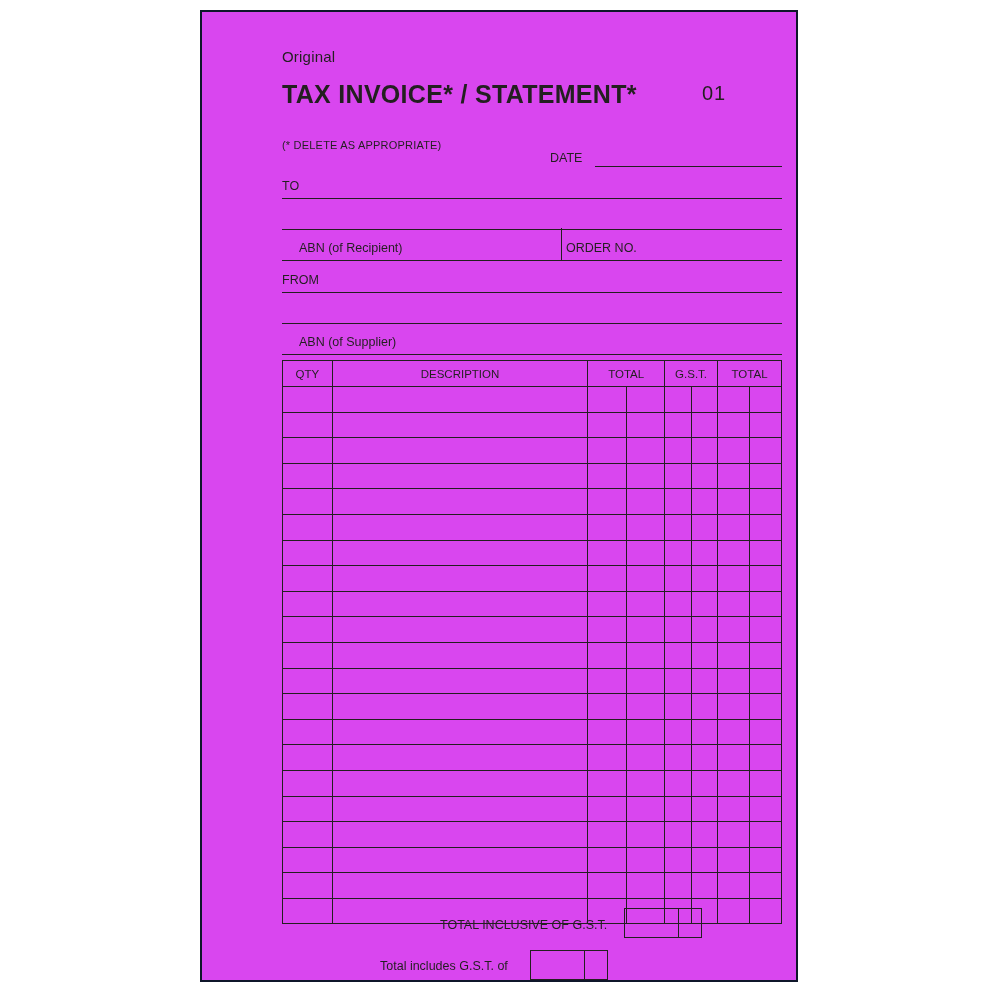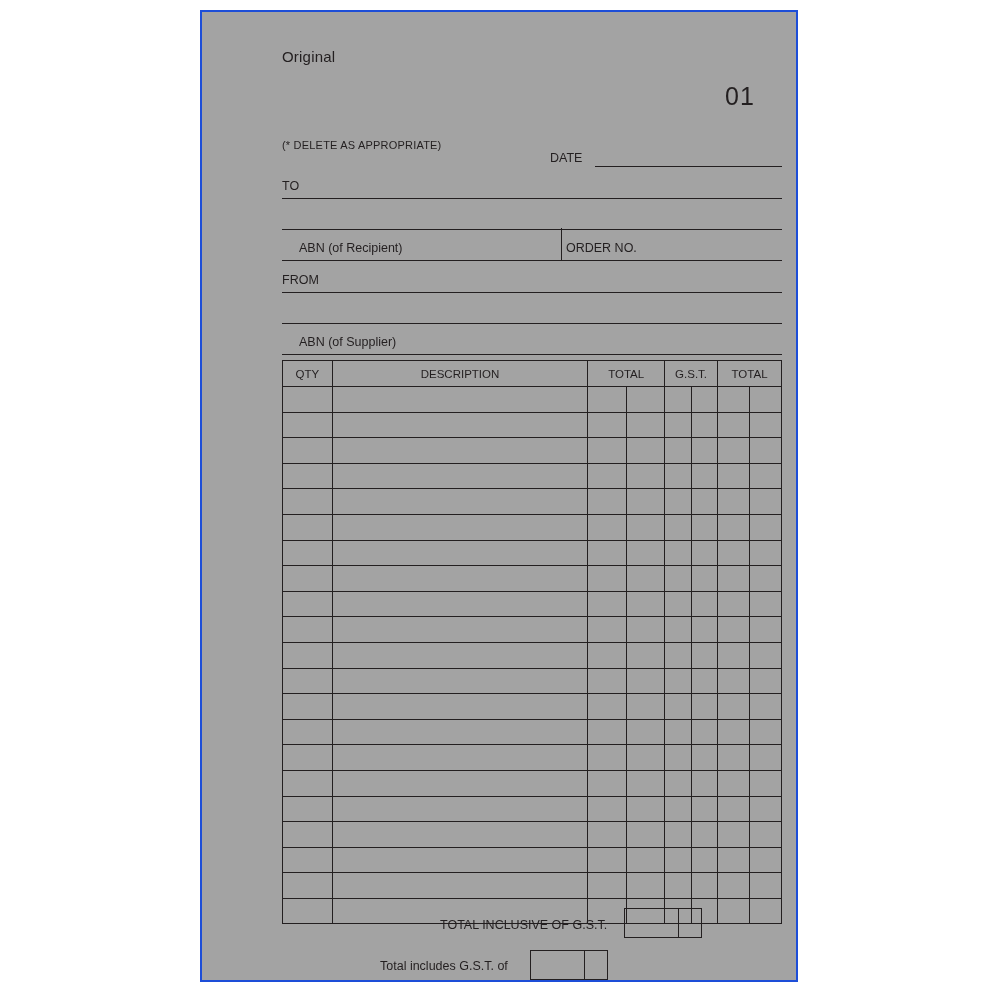--- a/index.html
+++ b/index.html
@@ -16,23 +16,23 @@
     height: 1000px;
     background: #ffffff;
   }
   
   .form-frame {
     position: absolute;
     left: 200px;
     top: 10px;
     width: 598px;
     height: 972px;
-    border: 2px solid #1d4ed8;
+    border: 2px solid #0f172a;
     box-sizing: border-box;
-    background: #a3a3a3;
+    background: #d946ef;
   }
   .original-label {
     position: absolute;
     left: 80px;
     top: 36px;
     font-size: 15px;
     color: #231f20;
     letter-spacing: .2px;
   }
   .title {
@@ -49,23 +49,23 @@
     position: absolute;
     left: 80px;
     top: 99px;
     font-size: 11px;
     color: #231f20;
     letter-spacing: .2px;
     margin-top: 28px;
   }
   .number {
     position: absolute;
-    left: 523px;
+    left: 500px;
     top: 70px;
-    font-size: 25px;
+    font-size: 20px;
     color: #231f20;
     letter-spacing: 1px;
   }
 
   
   .rule {
     position: absolute;
     border-bottom: 1.4px solid #231f20;
   }
   .lbl {
@@ -123,20 +123,21 @@
   .amt-box .cents { width: 22px; }
 </style>
 </head>
 <body>
 
 <div id="page">
   <div class="form-frame">
 
     <div class="original-label">Original</div>
 
+    <div class="title">TAX INVOICE* / STATEMENT*</div>
 
     <div class="delete-note">(* DELETE AS APPROPRIATE)</div>
 
     <div class="number">01</div>
 
     <div class="lbl" style="left:348px; top:139px;">DATE</div>
     <div class="rule" style="left:393px; top:154px; width:187px;"></div>
     <div class="lbl" style="left:400px; top:139px;"></div>
 
     <div class="lbl" style="left:80px; top:167px;">TO</div>

